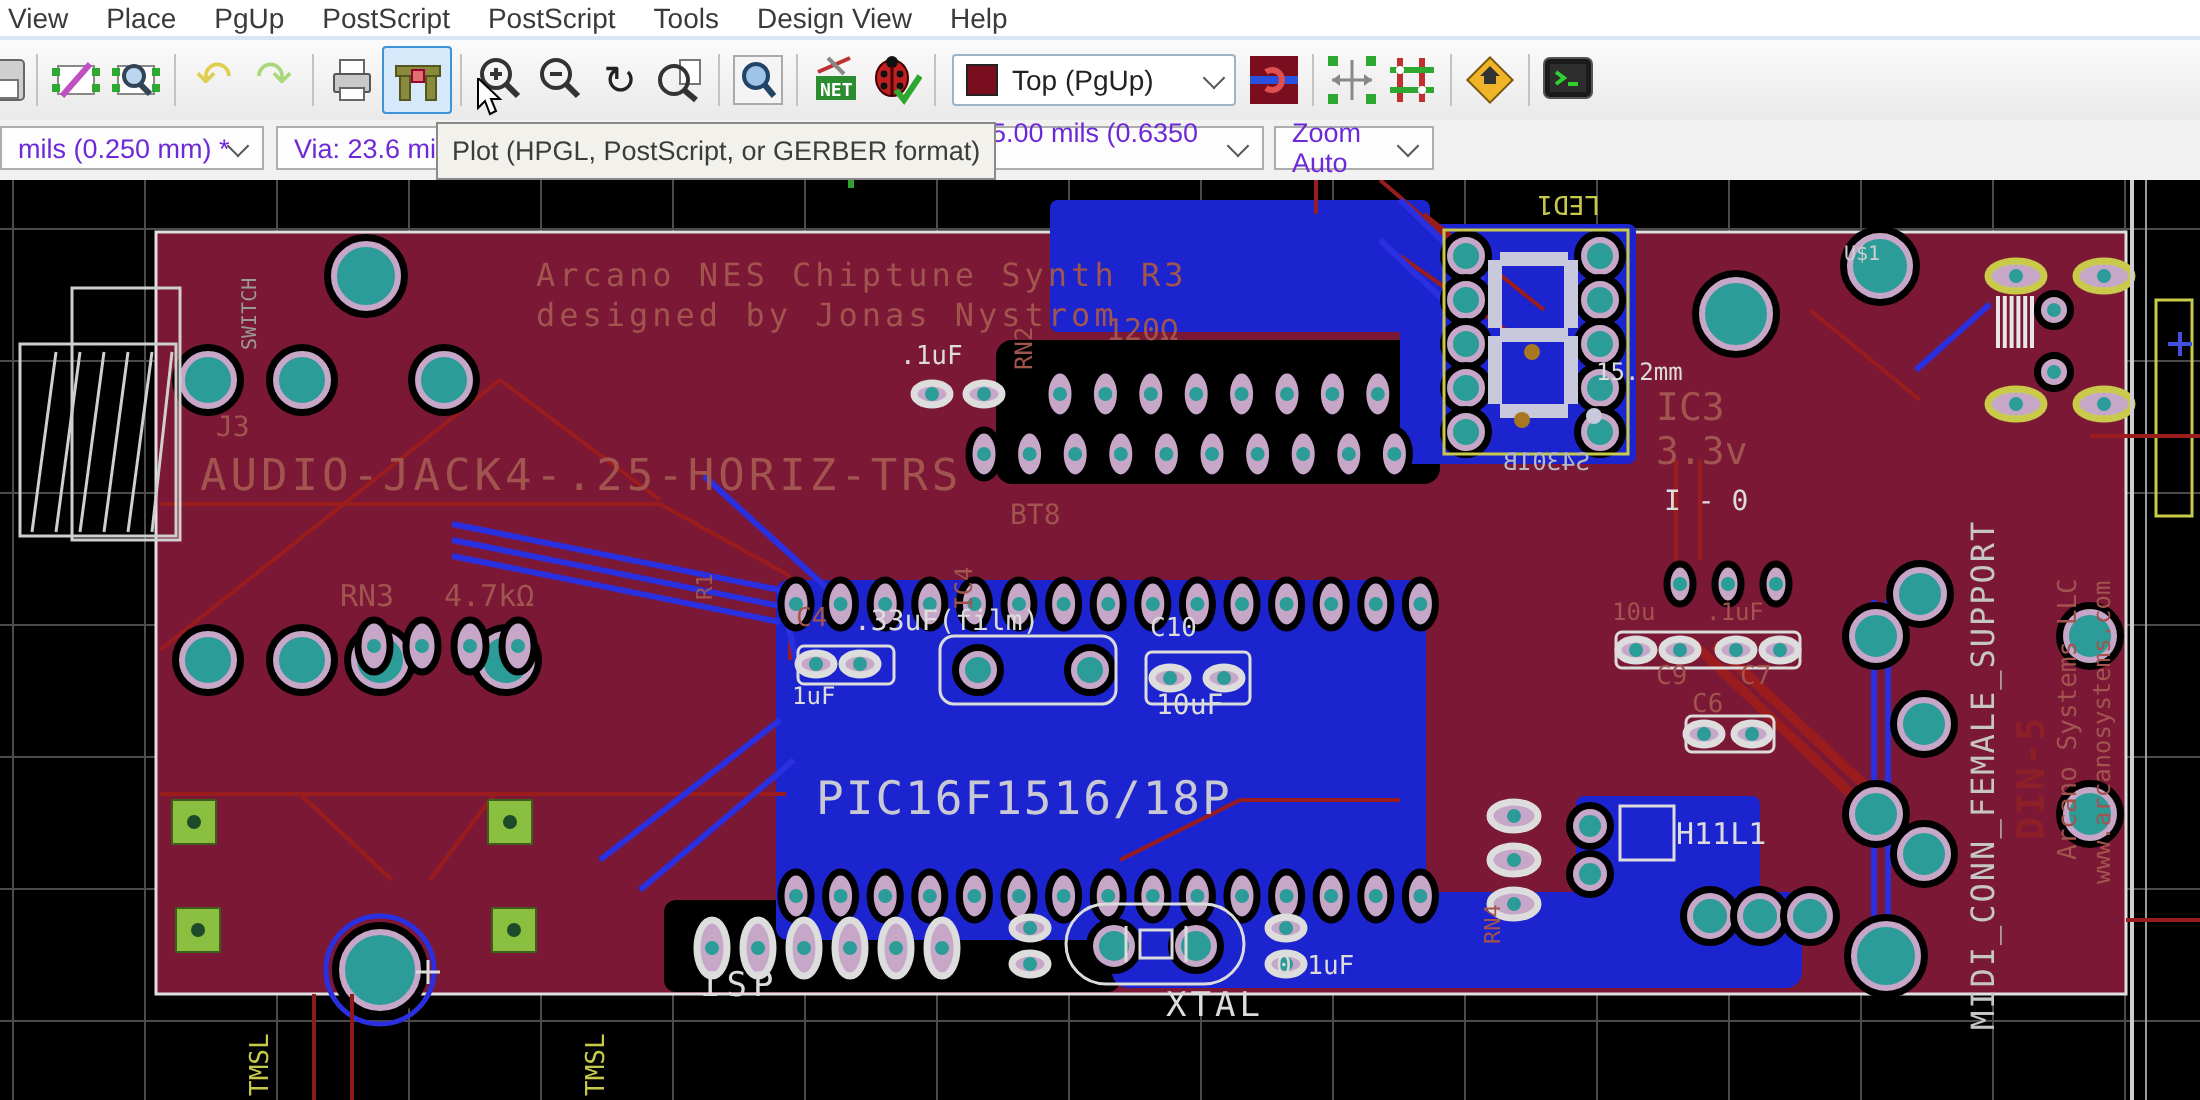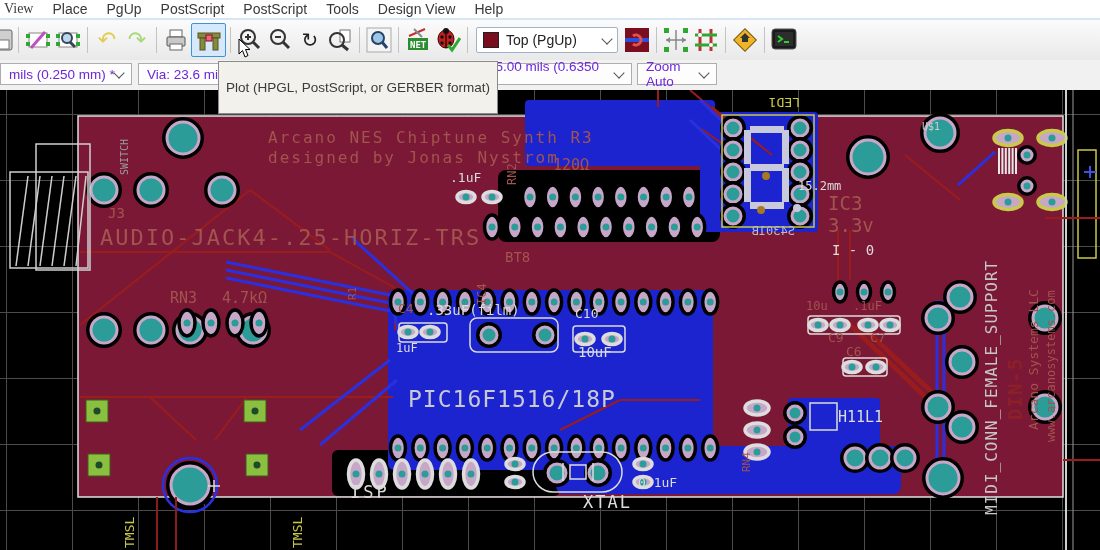--- a/index.html
+++ b/index.html
@@ -9,21 +9,21 @@
     --active-border:#3c93dc; --tooltip-bg:#f2f1ec;
   }
   html,body{margin:0;padding:0;width:1100px;height:550px;overflow:hidden;
     font-family:"Liberation Sans",sans-serif;background:#fff;}
   #app{position:relative;width:1100px;height:550px;}
 
   
   .menubar{position:absolute;left:0;top:0;width:1100px;height:18px;background:#fff;
     border-bottom:2px solid #d6e6f5;display:flex;align-items:center;font-size:14px;color:#3a3a3a;}
   .menubar span{padding:0 13px 0 6px;cursor:default;}
-  .menubar span:first-child{padding-left:4px;font-family:Liberation Serif, serif;}
+  .menubar span:first-child{padding-left:4px;}
 
   
   .toolbar{position:absolute;left:0;top:20px;width:1100px;height:40px;
     background:linear-gradient(#fbfbfb,#e9e9e9);border-bottom:1px solid #c9c9c9;
     display:flex;align-items:center;}
   .tb-icon{width:30px;height:32px;display:flex;align-items:center;justify-content:center;flex:0 0 auto;}
   .tb-icon svg{display:block;}
   .sep{width:1px;height:26px;background:#c3c3c3;margin:0 4px;flex:0 0 auto;}
   .tb-active{border:1px solid var(--active-border);background:#d5e9fa;border-radius:2px;}
   .glyph{font-size:22px;line-height:22px;font-family:"DejaVu Sans",sans-serif;}
@@ -33,21 +33,21 @@
   .chev{width:7px;height:7px;border-right:1.6px solid #555;border-bottom:1.6px solid #555;
     transform:rotate(45deg);margin-left:auto;margin-top:-3px;flex:0 0 auto;}
 
   
   .toolbar2{position:absolute;left:0;top:60px;width:1100px;height:30px;background:#f1f1f1;
     border-bottom:1px solid #aaa;}
   .combo{position:absolute;top:3px;height:22px;background:#fdfdfd;border:1px solid #adadad;
     display:flex;align-items:center;font-size:13.5px;color:#6d28d9;padding:0 8px;box-sizing:border-box;}
   .combo .chev{margin-left:auto;}
   .tooltip{position:absolute;left:218px;top:61px;height:19px;background:var(--tooltip-bg);
-    border:1px solid #8a8a8a;display:flex;align-items:center;padding:16px 7px;font-size:13.5px;
+    border:1px solid #8a8a8a;display:flex;align-items:center;padding:4px 7px;font-size:13.5px;
     color:#3c3c3c;white-space:nowrap;z-index:30;}
   .gplus{position:absolute;left:418px;top:80px;width:14px;height:14px;z-index:5;}
   .gplus:before{content:"";position:absolute;left:6px;top:0;width:3px;height:14px;background:#33a02c;}
   .gplus:after{content:"";position:absolute;left:0;top:6px;width:14px;height:3px;background:#33a02c;}
 
   
   .canvas{position:absolute;left:0;top:90px;width:1100px;height:460px;background-color:var(--canvas-bg);
     background-image:linear-gradient(var(--grid) 1px,transparent 1px),
       linear-gradient(90deg,var(--grid) 1px,transparent 1px);
     background-size:66px 66px;background-position:6px 24px;}

